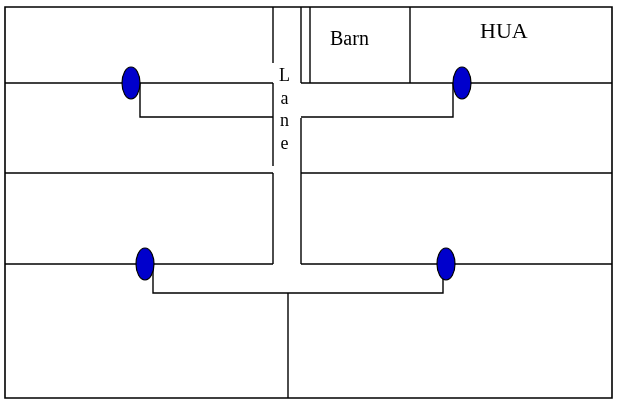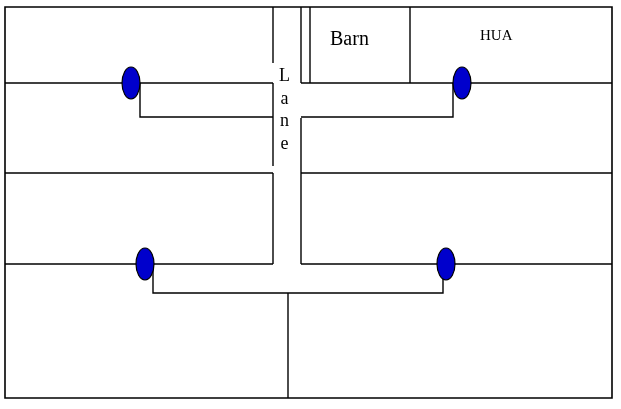--- a/index.html
+++ b/index.html
@@ -30,22 +30,22 @@
     white-space: nowrap;
     line-height: 1;
   }
   .label-barn {
     left: 330px;
     top: 28px;
     font-size: 20px;
   }
   .label-hua {
     left: 480px;
-    top: 28px;
-    font-size: 15px;
+    top: 20px;
+    font-size: 22px;
   }
   .label-lane {
     left: 279px;
     top: 64px;
     font-size: 18px;
     display: flex;
     flex-direction: column;
     align-items: center;
     line-height: 1.25;
   }

